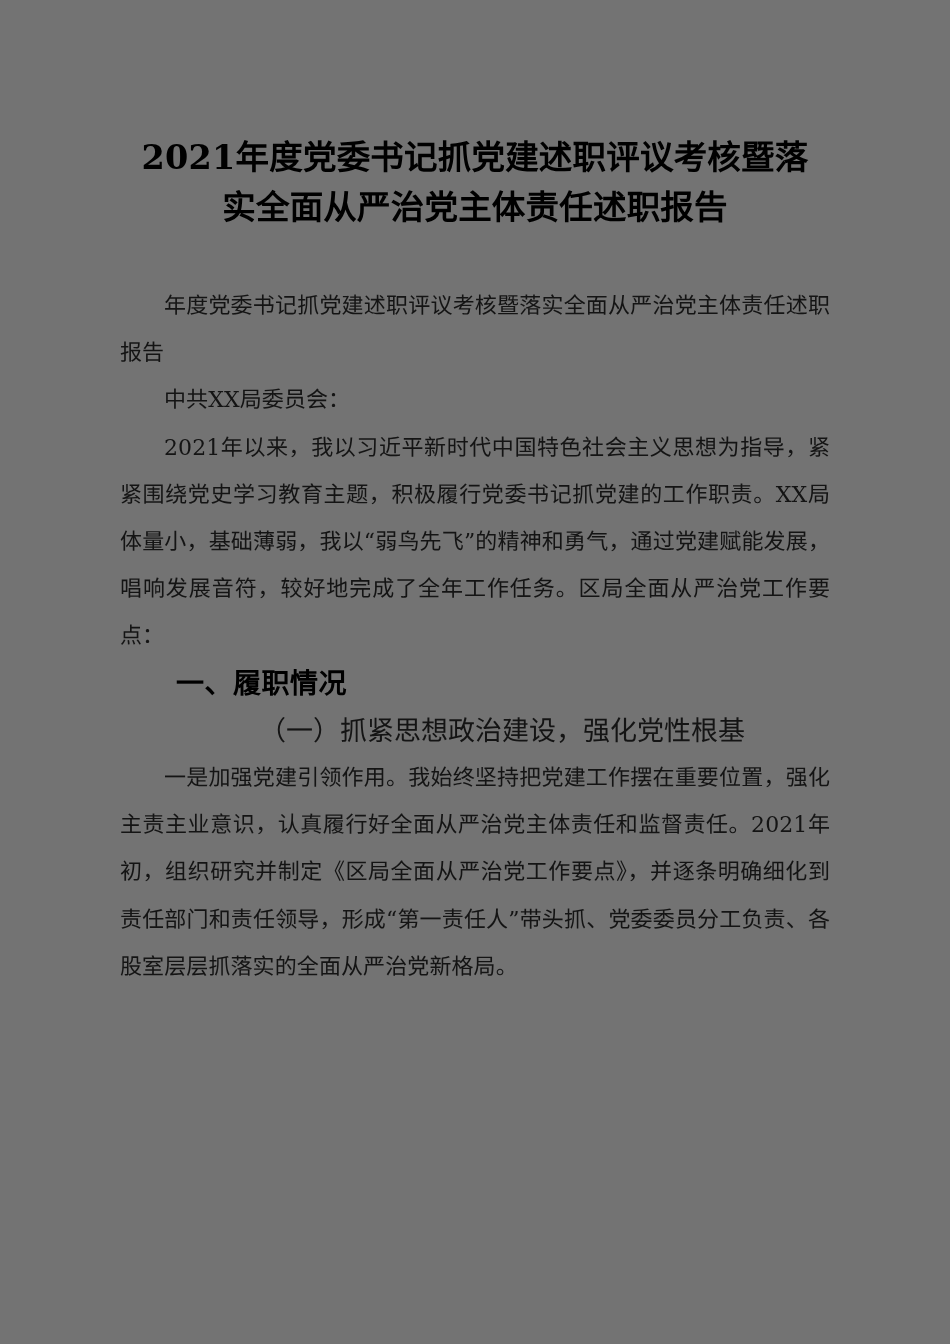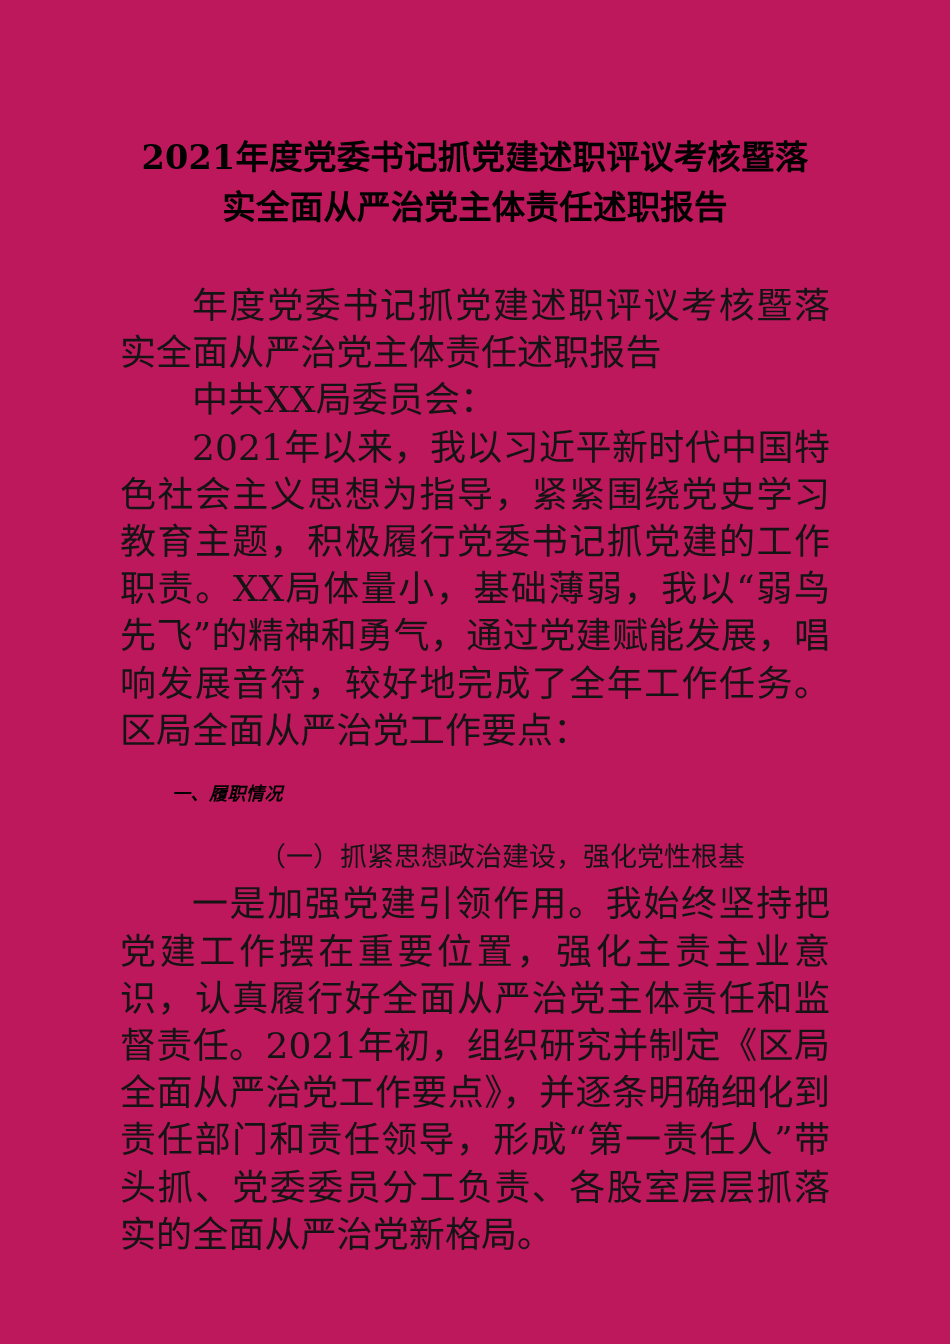--- a/index.html
+++ b/index.html
@@ -5,21 +5,21 @@
 <style>
   html, body {
     margin: 0;
     padding: 0;
     background: #ffffff;
   }
   .page {
     position: relative;
     width: 950px;
     height: 1344px;
-    background: #be185d;
+    background: #737373;
     margin: 0 auto;
     overflow: hidden;
     box-sizing: border-box;
   }
   .doc-body {
     position: absolute;
     left: 120px;
     top: 0;
     width: 710px;
   }
@@ -33,44 +33,43 @@
     line-height: 50px;
     text-align: center;
     color: #000000;
     letter-spacing: 0.2px;
     word-break: break-all;
   }
   
   .para {
     margin: 0;
     font-family: "DejaVu Serif", "Liberation Serif", serif;
-    font-size: 36px;
+    font-size: 22px;
     line-height: 47.2px;
     color: #141414;
     text-align: justify;
     text-justify: inter-ideograph;
     text-indent: 2em;
     word-break: break-all;
     letter-spacing: 0.1px;
   }
   .para.first-para {
     margin-top: 49px;
   }
   
   .heading-1 {
-    margin: 16px;
+    margin: 0;
     font-family: "DejaVu Sans", "Liberation Sans", sans-serif;
     font-weight: bold;
-    font-size: 18px;
+    font-size: 28px;
     line-height: 47.2px;
     color: #000000;
     text-indent: 2em;
     letter-spacing: 0.5px;
     word-break: break-all;
-    font-style: italic;
   }
   .heading-2 {
     margin: 0;
     font-family: "DejaVu Serif", "Liberation Serif", serif;
     font-size: 27px;
     line-height: 47.2px;
     color: #141414;
     text-indent: 2em;
     word-break: break-all;
     text-align: center;

